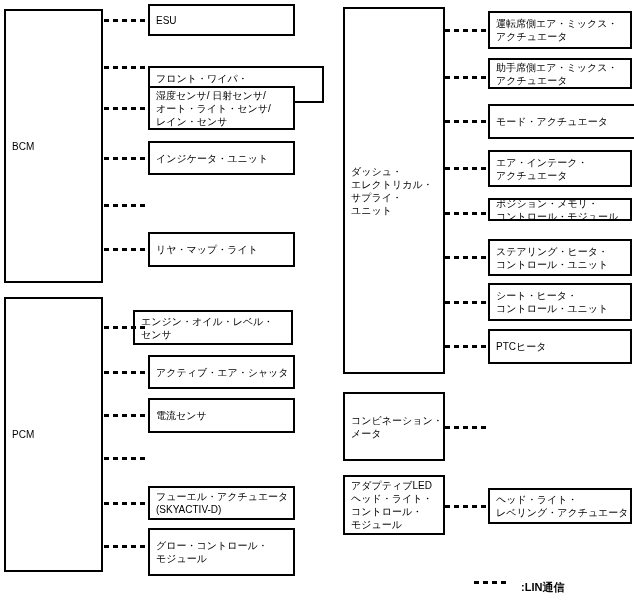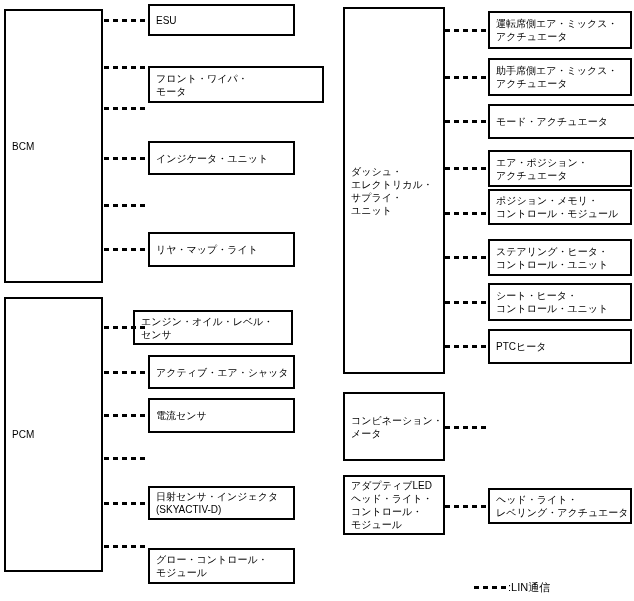--- a/index.html
+++ b/index.html
@@ -27,24 +27,24 @@
   .conn {
     position: absolute;
     height: 3px;
     background: repeating-linear-gradient(to right, #000 0 5px, transparent 5px 9px);
   }
   .legend {
     position: absolute;
     left: 474px;
     top: 581px;
     display: flex;
-    align-items: center;
-    gap: 1px;
+    gap: 14px;
     font-size: 11px;
     line-height: 13px;
+    font-weight: bold;
   }
   .legend .dash-sample {
     position: static;
     width: 33px;
     height: 3px;
   }
 </style>
 </head>
 <body>
 
@@ -59,40 +59,43 @@
   <div class="box" style="left:343px;top:392px;width:102px;height:69px">コンビネーション・
 メータ</div>
   <div class="box" style="left:343px;top:475px;width:102px;height:60px">アダプティブLED
 ヘッド・ライト・
 コントロール・
 モジュール</div>
 
   <div class="box" style="left:148px;top:4px;width:147px;height:32px">ESU</div>
   <div class="box" style="left:148px;top:66px;width:176px;height:37px">フロント・ワイパ・
 モータ</div>
+  <div class="box" style="left:148px;top:86px;width:147px;height:44px">湿度センサ/ 日射センサ/
+オート・ライト・センサ/
+レイン・センサ</div>
   <div class="box" style="left:148px;top:141px;width:147px;height:34px">インジケータ・ユニット</div>
   <div class="box" style="left:148px;top:232px;width:147px;height:35px">リヤ・マップ・ライト</div>
 
   <div class="box" style="left:133px;top:310px;width:160px;height:35px">エンジン・オイル・レベル・
 センサ</div>
   <div class="box" style="left:148px;top:355px;width:147px;height:34px">アクティブ・エア・シャッタ</div>
   <div class="box" style="left:148px;top:398px;width:147px;height:35px">電流センサ</div>
-  <div class="box" style="left:148px;top:486px;width:147px;height:34px">日射センサ・インジェクタ
+  <div class="box" style="left:148px;top:486px;width:147px;height:34px">フューエル・アクチュエータ
 (SKYACTIV-D)</div>
-  <div class="box" style="left:148px;top:548px;width:147px;height:36px">グロー・コントロール・
+  <div class="box" style="left:148px;top:528px;width:147px;height:48px">グロー・コントロール・
 モジュール</div>
 
   <div class="box" style="left:488px;top:11px;width:144px;height:38px">運転席側エア・ミックス・
 アクチュエータ</div>
-  <div class="box" style="left:488px;top:58px;width:144px;height:38px">助手席側エア・ミックス・
+  <div class="box" style="left:488px;top:58px;width:144px;height:31px">助手席側エア・ミックス・
 アクチュエータ</div>
   <div class="box" style="left:488px;top:104px;width:156px;height:35px">モード・アクチュエータ</div>
-  <div class="box" style="left:488px;top:150px;width:144px;height:37px">エア・ポジション・
+  <div class="box" style="left:488px;top:150px;width:144px;height:37px">エア・インテーク・
 アクチュエータ</div>
-  <div class="box" style="left:488px;top:189px;width:144px;height:36px">ポジション・メモリ・
+  <div class="box" style="left:488px;top:198px;width:144px;height:23px">ポジション・メモリ・
 コントロール・モジュール</div>
   <div class="box" style="left:488px;top:239px;width:144px;height:37px">ステアリング・ヒータ・
 コントロール・ユニット</div>
   <div class="box" style="left:488px;top:283px;width:144px;height:38px">シート・ヒータ・
 コントロール・ユニット</div>
   <div class="box" style="left:488px;top:329px;width:144px;height:35px">PTCヒータ</div>
 
 
   <div class="box" style="left:488px;top:488px;width:144px;height:36px">ヘッド・ライト・
 レベリング・アクチュエータ</div>

